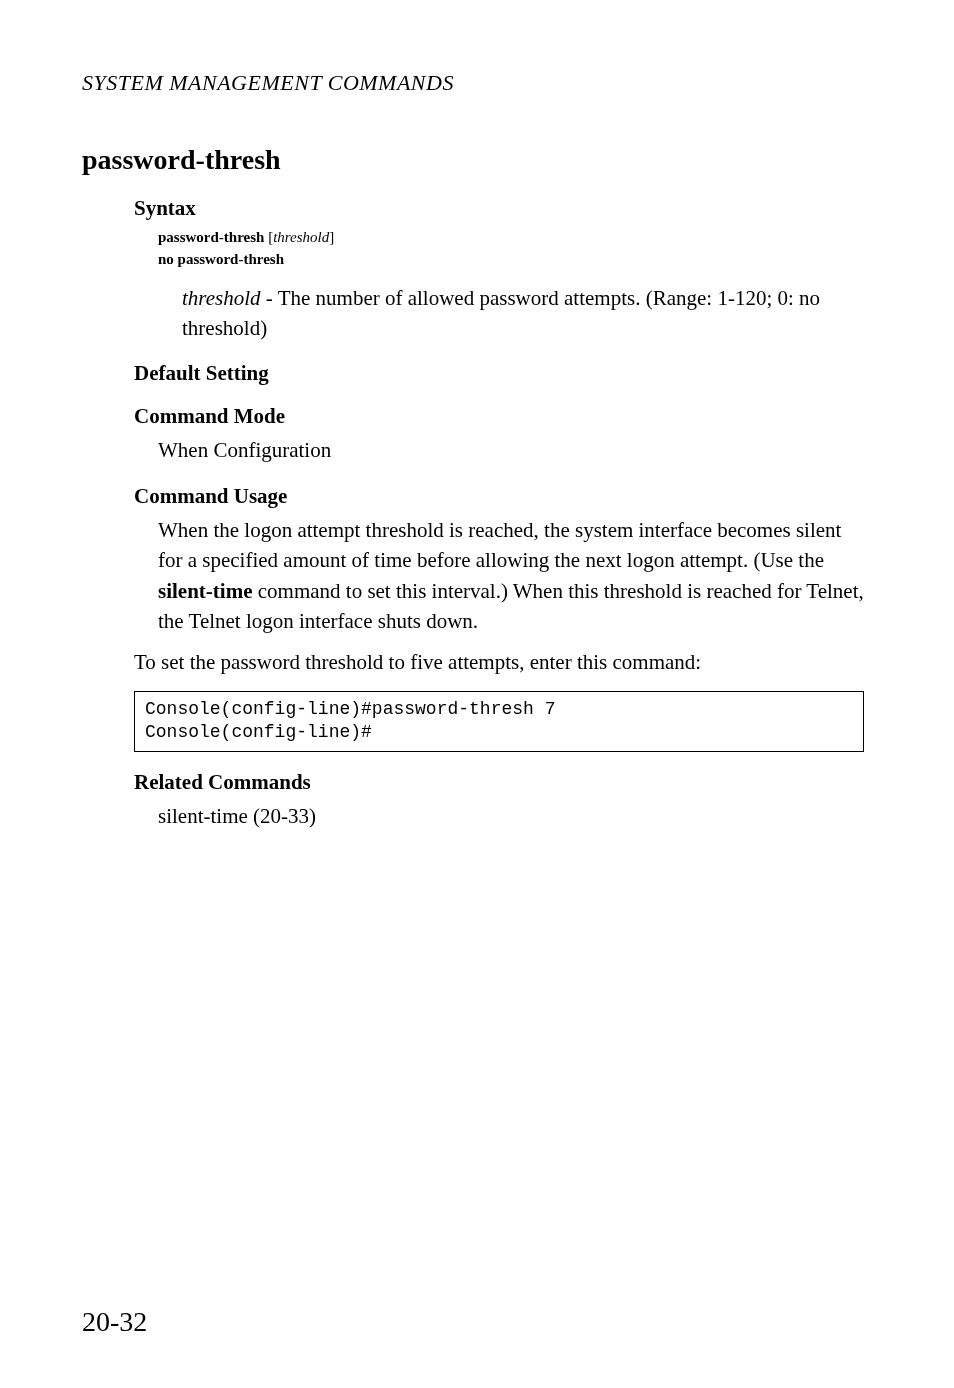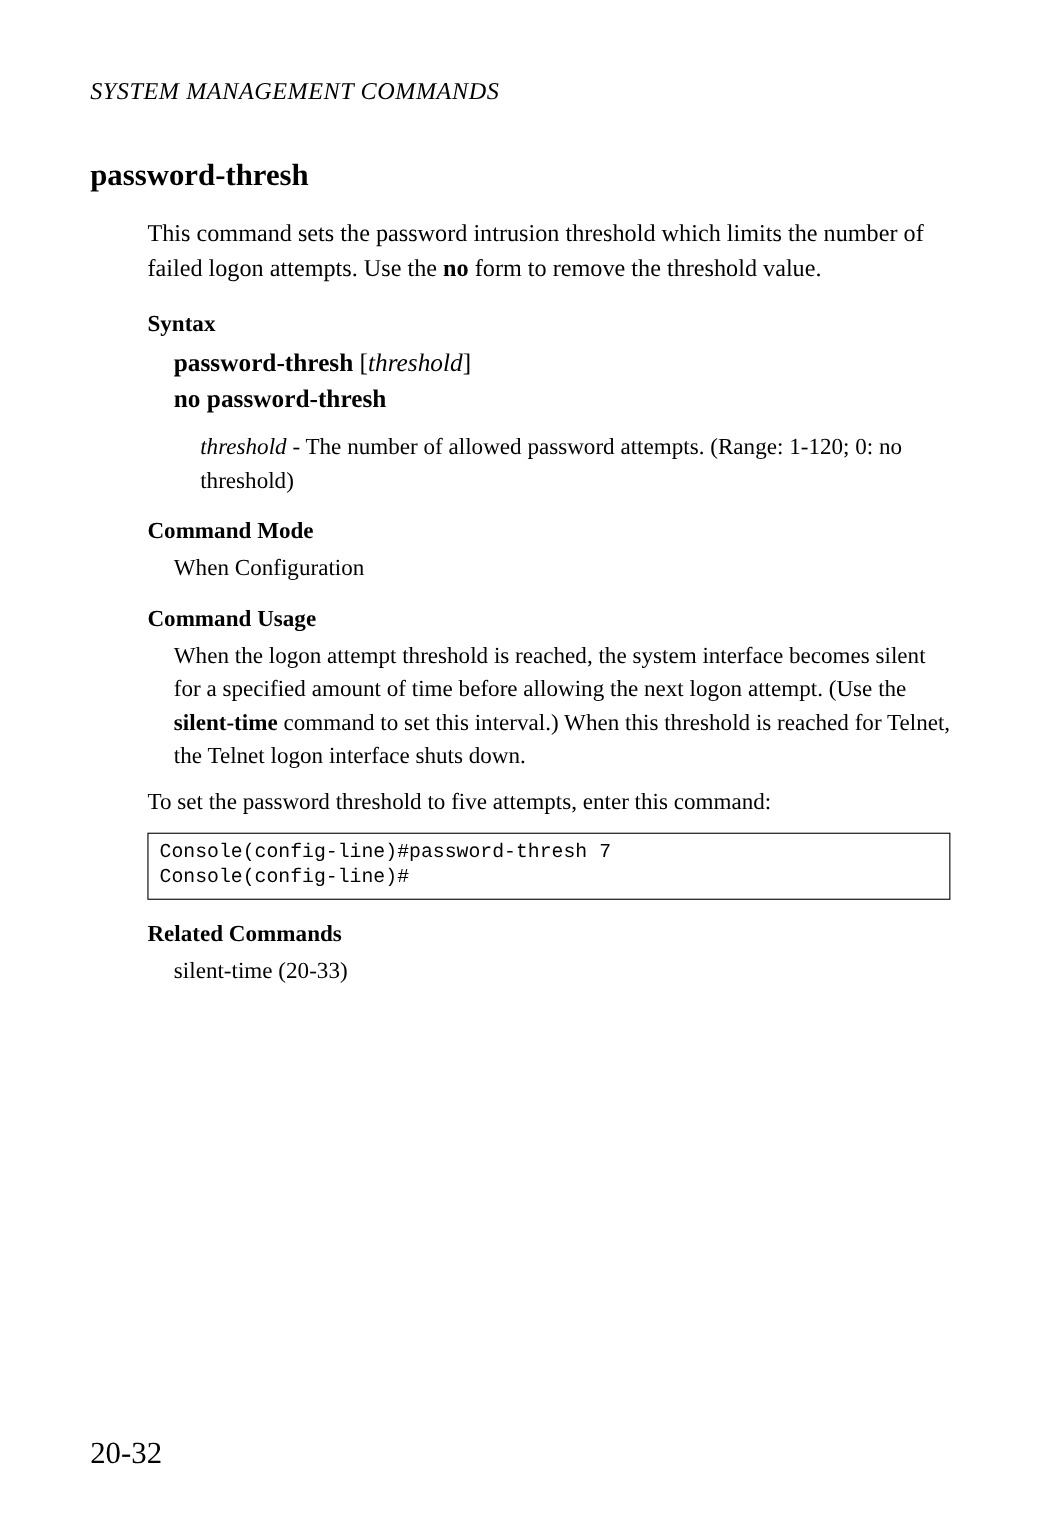--- a/index.html
+++ b/index.html
@@ -42,21 +42,21 @@
     }
     .subhead {
       font-size: 21px;
       font-weight: bold;
       margin-left: 52px;
       margin-bottom: 6px;
       margin-top: 18px;
     }
     .syntax-block {
       margin-left: 76px;
-      font-size: 23px;
+      font-size: 15px;
       line-height: 1.45;
       margin-bottom: 12px;
     }
     .syntax-block .bold {
       font-weight: bold;
     }
     .syntax-block .ital {
       font-style: italic;
     }
     .param-block {
@@ -109,33 +109,31 @@
   </style>
 </head>
 <body>
 
 <div class="page">
 
   <div class="running-header">SYSTEM MANAGEMENT COMMANDS</div>
 
   <div class="section-title">password-thresh</div>
 
-  <div class="intro-para">
-    <span>This command sets the password intrusion threshold which limits the number of failed logon attempts. Use the </span><span class="bold">no</span><span> form to remove the threshold value.</span>
-  </div>
 
   <div class="subhead">Syntax</div>
   <div class="syntax-block">
     <span class="bold">password-thresh</span><span> [</span><span class="ital">threshold</span><span>]</span><br>
     <span class="bold">no password-thresh</span>
   </div>
   <div class="param-block">
     <span class="ital">threshold</span><span> - The number of allowed password attempts. (Range: 1-120; 0: no threshold)</span>
   </div>
 
+  <div class="subhead">Default Setting</div>
 
   <div class="subhead">Command Mode</div>
   <div class="body-indent">When Configuration</div>
 
   <div class="subhead">Command Usage</div>
   <div class="usage-para">
     <span>When the logon attempt threshold is reached, the system interface becomes silent for a specified amount of time before allowing the next logon attempt. (Use the </span><span class="bold">silent-time</span><span> command to set this interval.) When this threshold is reached for Telnet, the Telnet logon interface shuts down.</span>
   </div>
 
   <div class="example-intro">To set the password threshold to five attempts, enter this command:</div>

